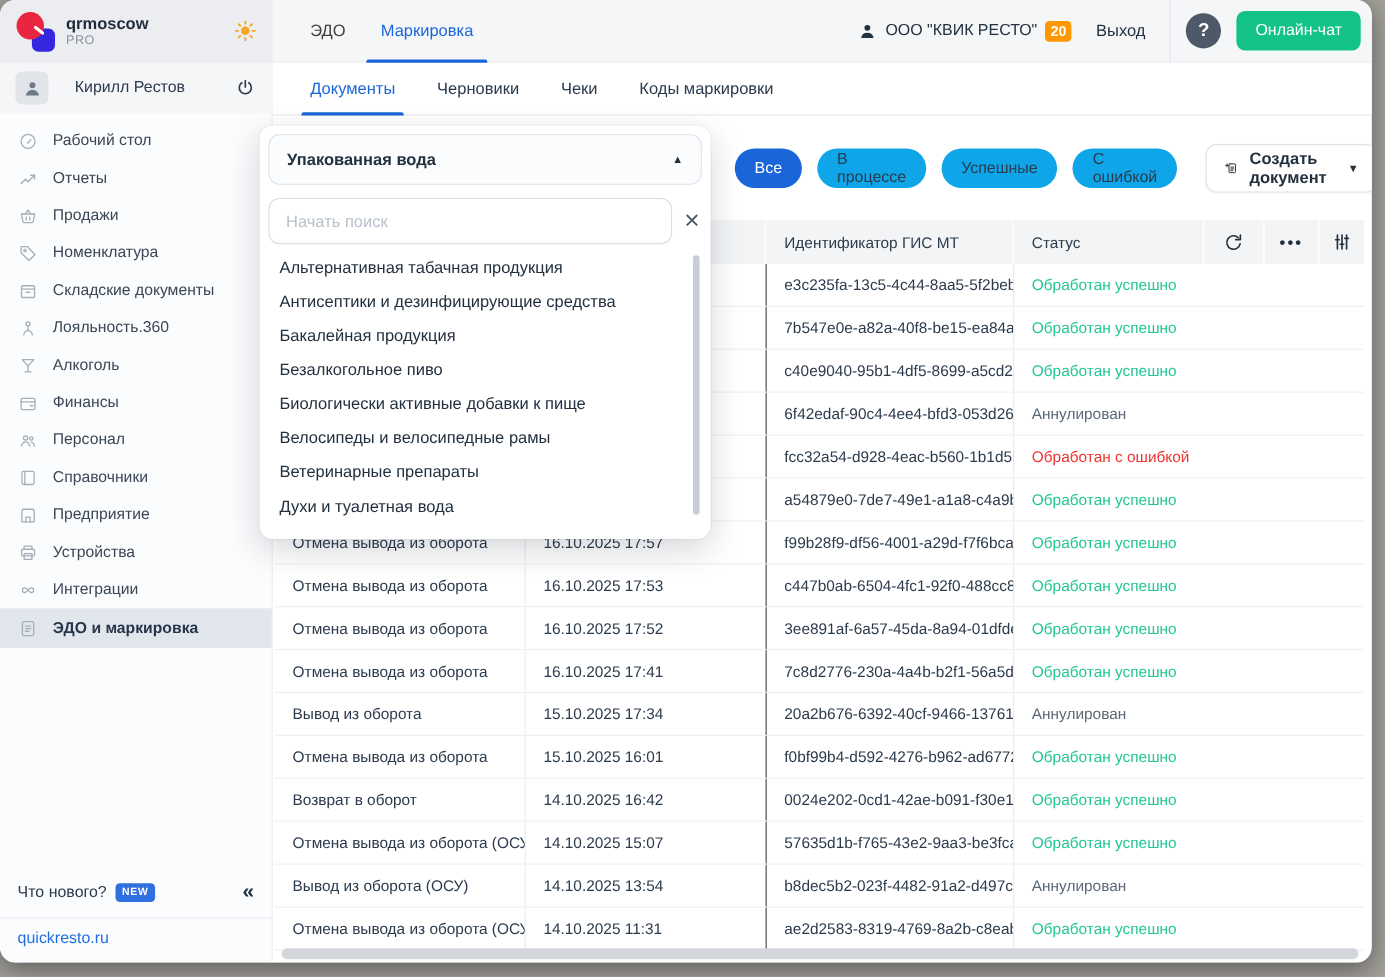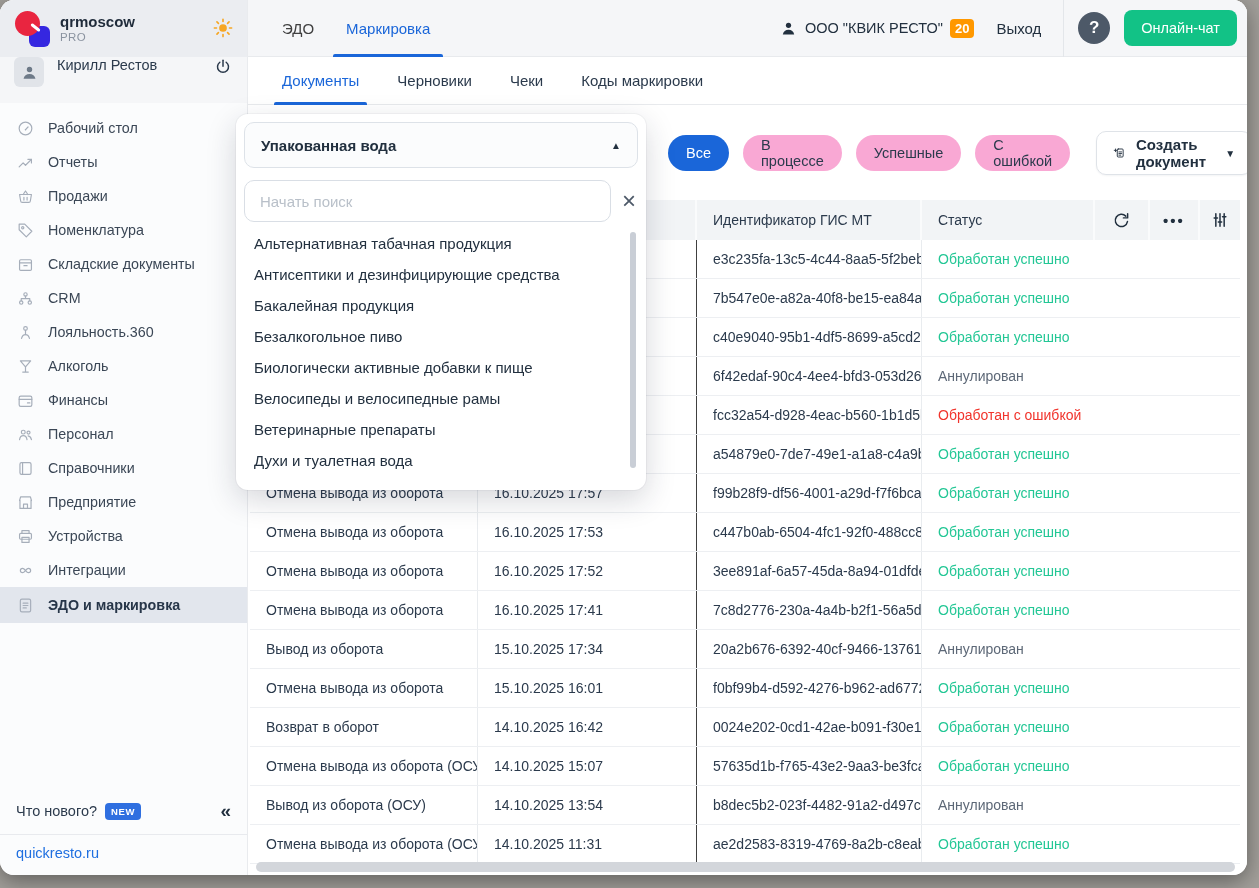--- a/index.html
+++ b/index.html
@@ -13,21 +13,21 @@
     border-right:1px solid #e9ebee;}
   .sb-head{height:57px;background:#ebedf1;display:flex;align-items:center;padding:0 14px;position:relative;}
   .logo{position:relative;width:38px;height:38px;flex:0 0 38px;}
   .logo .sq{position:absolute;right:2px;bottom:1px;width:21px;height:21px;background:#3527e0;border-radius:6px;}
   .logo .ci{position:absolute;left:1px;top:1px;width:25px;height:25px;background:#e92540;border-radius:50%;}
   .logo .slash{position:absolute;left:16px;top:16px;width:11px;height:3px;background:#fff;border-radius:2px;transform:rotate(38deg);}
   .brand{margin-left:8px;line-height:1.15;}
   .brand .nm{font-size:15px;font-weight:700;color:#1f2b3a;}
   .brand .pl{font-size:11.5px;color:#8a93a0;letter-spacing:.4px;}
   .sun{position:absolute;right:13px;top:17px;width:22px;height:22px;cursor:pointer;}
-  .sb-user{height:46px;background:#f5f6f8;display:flex;align-items:flex-start;padding:0 14px;gap:13px;}
+  .sb-user{height:46px;background:#f5f6f8;display:flex;align-items:center;padding:0 14px;gap:24px;}
   .avatar{width:30px;height:30px;border-radius:6px;background:#e1e4e9;display:flex;align-items:center;justify-content:center;}
   .sb-user .unm{font-size:14.5px;color:#2b3a4c;font-weight:500;flex:1;}
   .pwr{width:20px;height:20px;cursor:pointer;}
   .menu{margin-top:8px;}
   .mitem{height:34px;display:flex;align-items:center;gap:13px;padding:0 16px;cursor:pointer;}
   .mitem .mi{width:19px;height:19px;flex:0 0 19px;display:flex;align-items:center;justify-content:center;}
   .mitem .ml{font-size:14.3px;color:#3b4756;}
   .mitem.active{background:#e2e6ed;height:36px;}
   .mitem.active .ml{font-weight:700;color:#273649;}
   .sb-bottom{position:absolute;left:0;right:0;bottom:0;}
@@ -59,21 +59,21 @@
     border-radius:8px;padding:10px 17px;cursor:pointer;}
   .subtabs{height:48px;display:flex;align-items:center;padding-left:24px;border-bottom:1px solid #e8eaed;background:#fff;}
   .sub-tab{height:48px;display:flex;align-items:center;padding:0 10px;margin-right:18px;font-size:15px;
     font-weight:500;color:#2b3a4c;position:relative;cursor:pointer;}
   .sub-tab.active{color:#1a66d9;}
   .sub-tab.active::after{content:'';position:absolute;left:2px;right:2px;bottom:0;height:3px;
     background:#1a66d9;border-radius:2px 2px 0 0;}
   
   .filterbar{position:absolute;top:130px;left:420px;right:13px;height:46px;display:flex;align-items:center;gap:26px;}
   .pill{height:36px;border-radius:18px;padding:0 18px;display:flex;align-items:center;font-size:14.5px;
-    color:#2b3a4c;background:#f9a8d4;cursor:pointer;}
+    color:#2b3a4c;background:#0ea5e9;cursor:pointer;}
   .pill.active{background:#1a66d9;color:#fff;}
   .create-btn{margin-left:auto;height:44px;background:#fff;border:1px solid #dfe3e8;border-radius:10px;
     display:flex;align-items:center;gap:10px;padding:0 16px;cursor:pointer;box-shadow:0 1px 2px rgba(20,30,50,.05);}
   .create-btn .cl{font-size:15px;font-weight:600;color:#22303f;}
   .caret{font-size:10px;color:#22303f;}
   
   .table{position:absolute;top:200px;left:2px;right:7px;}
   .thead{display:flex;height:40px;background:#f2f4f6;align-items:center;}
   .th{height:40px;display:flex;align-items:center;padding-left:16px;font-size:14px;font-weight:500;
     color:#2b3a4c;border-right:2px solid #fafbfc;}
@@ -198,31 +198,20 @@
           <span class="mi">
             <svg viewBox="0 0 24 24" width="19" height="19" fill="none" stroke="#a6aeba" stroke-width="1.5" stroke-linecap="round" stroke-linejoin="round">
               <rect x="4.5" y="6" width="15" height="13.5" rx="1.5"></rect>
               <path d="M4.5 10h15"></path>
               <path d="M10 13.5h4"></path>
             </svg>
           </span>
           <span class="ml">Складские документы</span>
         </div>
 
-        <div class="mitem">
-          <span class="mi">
-            <svg viewBox="0 0 24 24" width="19" height="19" fill="none" stroke="#a6aeba" stroke-width="1.5" stroke-linecap="round" stroke-linejoin="round">
-              <circle cx="12" cy="6.8" r="2.1"></circle>
-              <circle cx="6.6" cy="17.2" r="2.1"></circle>
-              <circle cx="17.4" cy="17.2" r="2.1"></circle>
-              <path d="M12 9v3.2M12 12.2H6.6v2.7M12 12.2h5.4v2.7"></path>
-            </svg>
-          </span>
-          <span class="ml">CRM</span>
-        </div>
 
         <div class="mitem">
           <span class="mi">
             <svg viewBox="0 0 24 24" width="19" height="19" fill="none" stroke="#a6aeba" stroke-width="1.5" stroke-linecap="round" stroke-linejoin="round">
               <circle cx="12" cy="6.8" r="2.3"></circle>
               <path d="M12 9.2v5.4"></path>
               <path d="M7 19.5c.7-3 2.5-4.9 5-4.9s4.3 1.9 5 4.9"></path>
             </svg>
           </span>
           <span class="ml">Лояльность.360</span>

